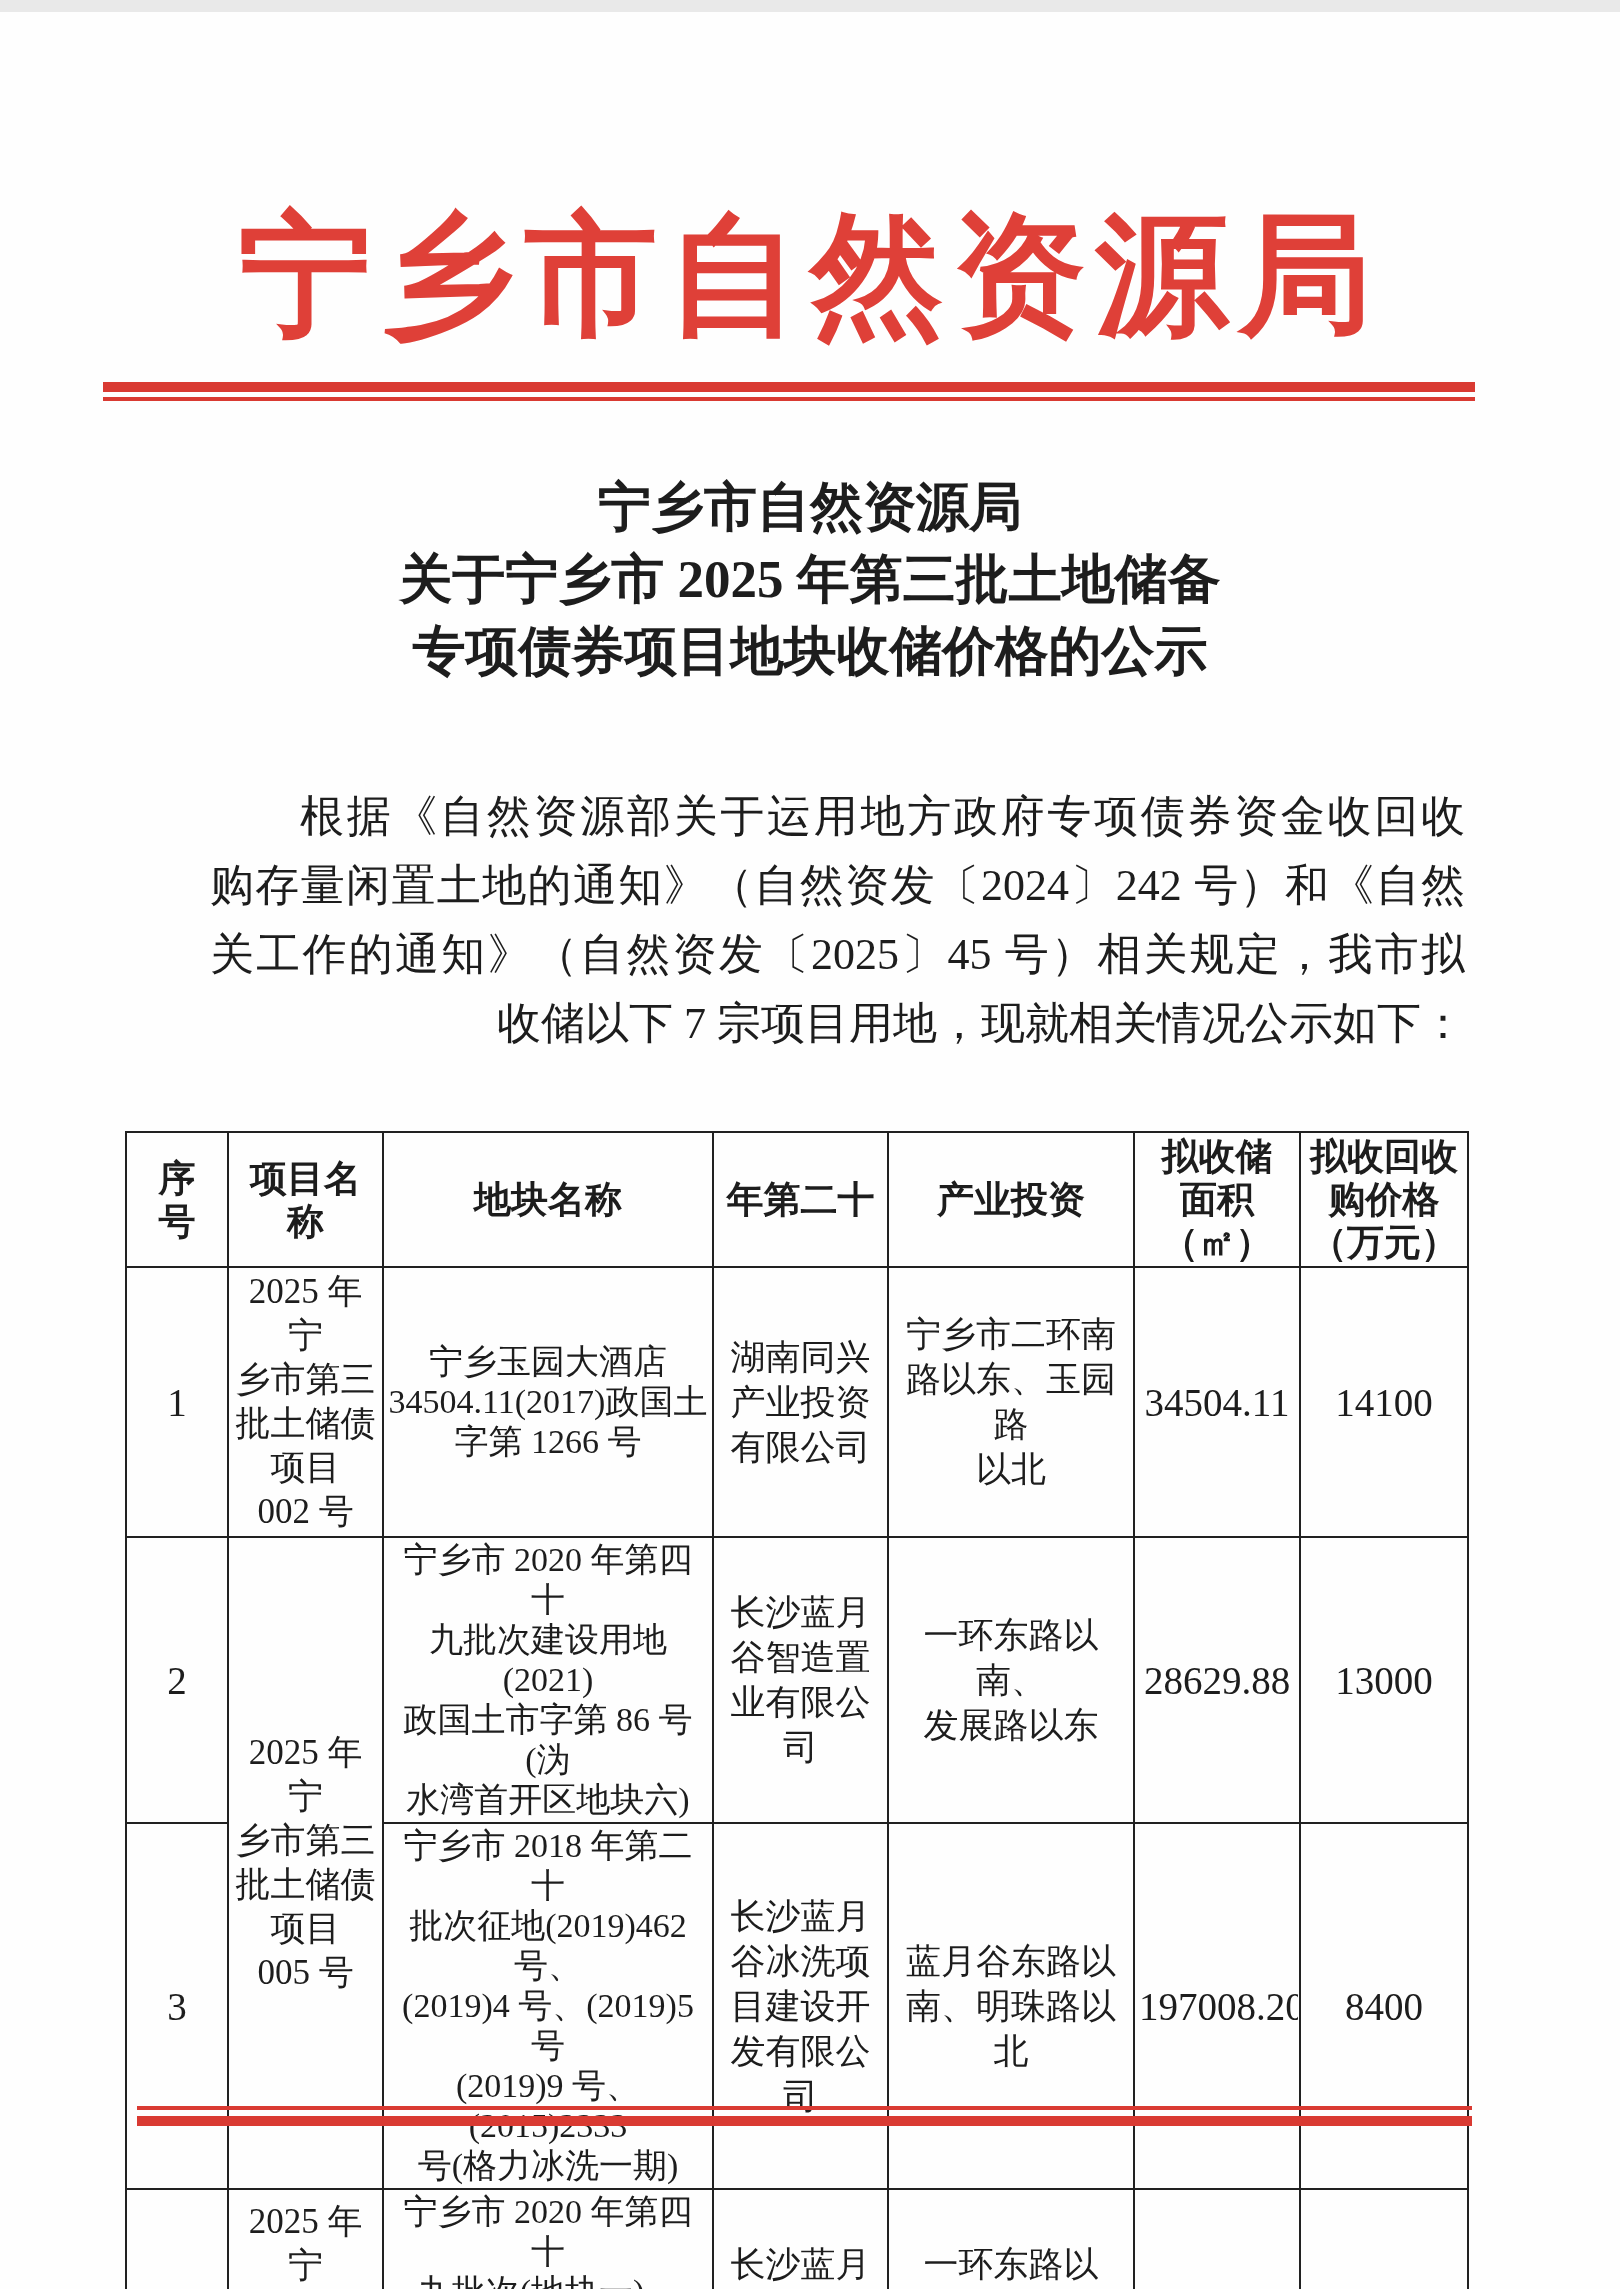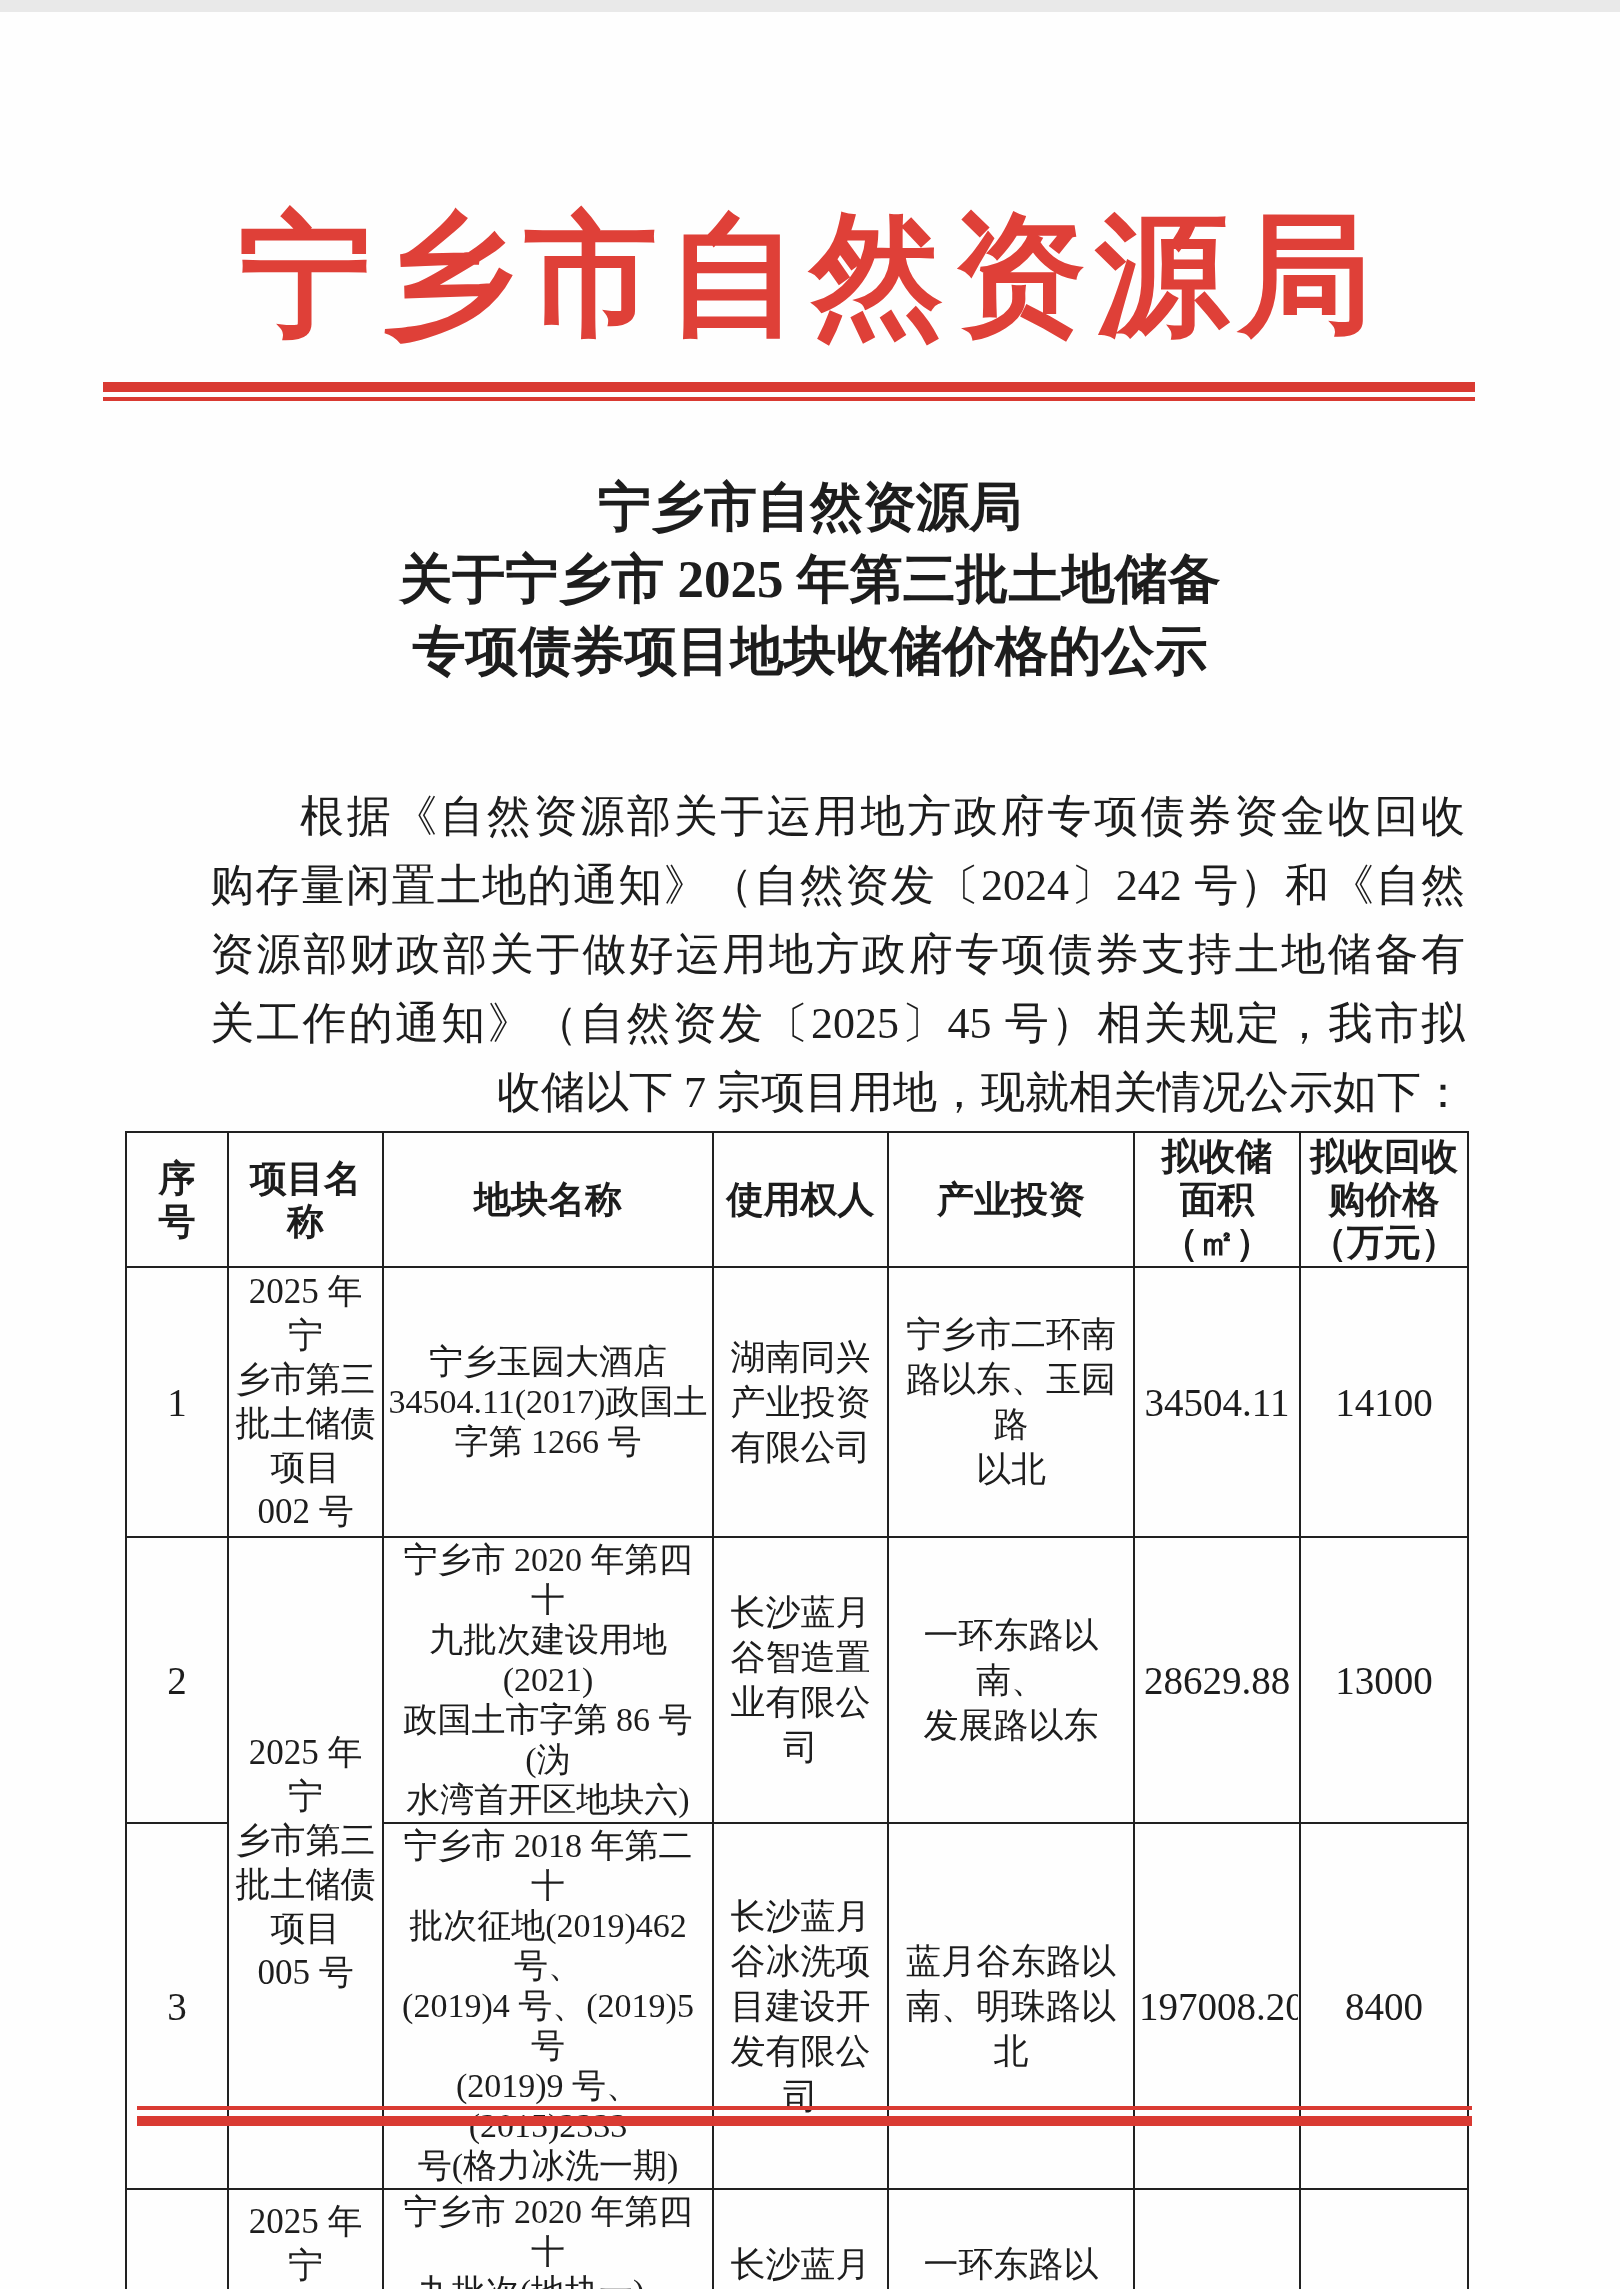--- a/index.html
+++ b/index.html
@@ -80,42 +80,41 @@
 
   <div class="doc-title">
     <div>宁乡市自然资源局</div>
     <div>关于宁乡市 2025 年第三批土地储备</div>
     <div>专项债券项目地块收储价格的公示</div>
   </div>
 
   <div class="para">
     <div class="p-line p-just p-first">根据《自然资源部关于运用地方政府专项债券资金收回收</div>
     <div class="p-line p-just">购存量闲置土地的通知》（自然资发〔2024〕242 号）和《自然</div>
-    <div class="p-line p-just">资源部财政部关于做好运用地方政府专项债券支持土地储备有</div>
     <div class="p-line p-just">关工作的通知》（自然资发〔2025〕45 号）相关规定，我市拟</div>
     <div class="p-line p-last">收储以下 7 宗项目用地，现就相关情况公示如下：</div>
   </div>
 
   <table class="doc-table">
     <colgroup>
       <col style="width:102px">
       <col style="width:155px">
       <col style="width:330px">
       <col style="width:175px">
       <col style="width:246px">
       <col style="width:166px">
       <col style="width:168px">
     </colgroup>
     <tbody>
       <tr class="row-head">
         <th>序
 号</th>
         <th>项目名称</th>
         <th>地块名称</th>
-        <th>使用权人</th>
+        <th>年第二十</th>
         <th>产业投资</th>
         <th>拟收储
 面积
 （㎡）</th>
         <th>拟收回收
 购价格
 （万元）</th>
       </tr>
       <tr class="row-1">
         <td class="c-seq">1</td>

